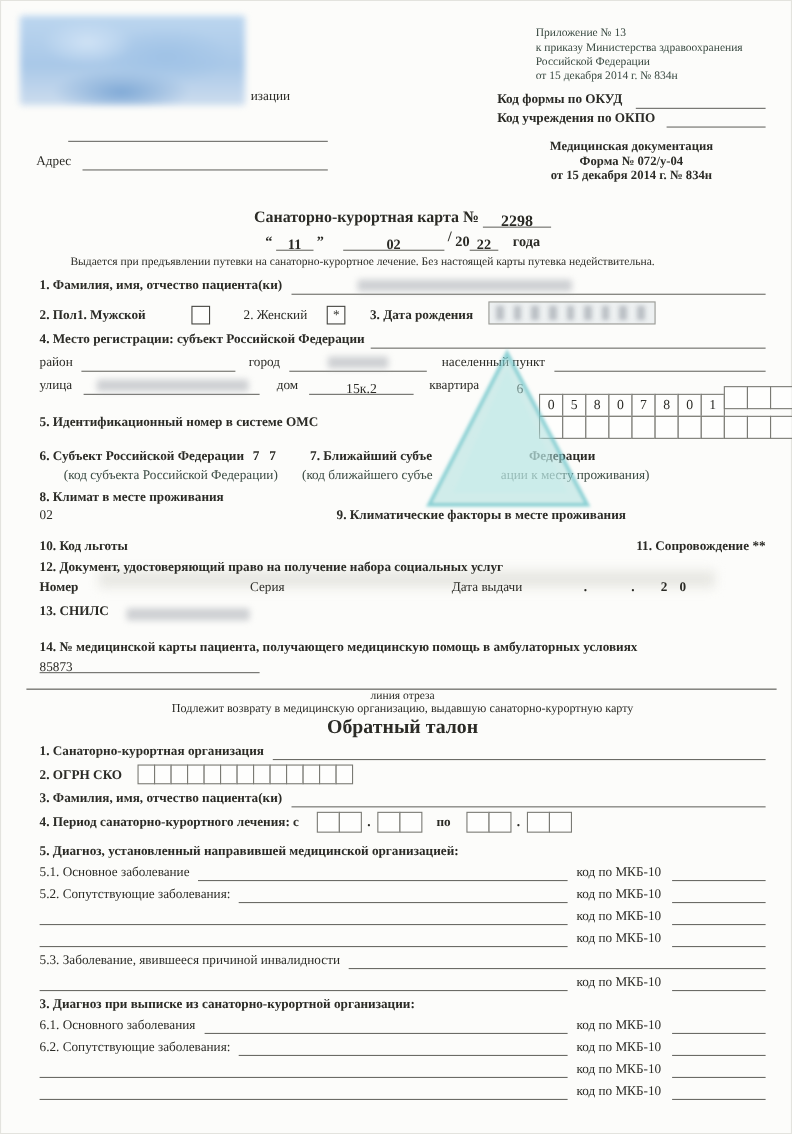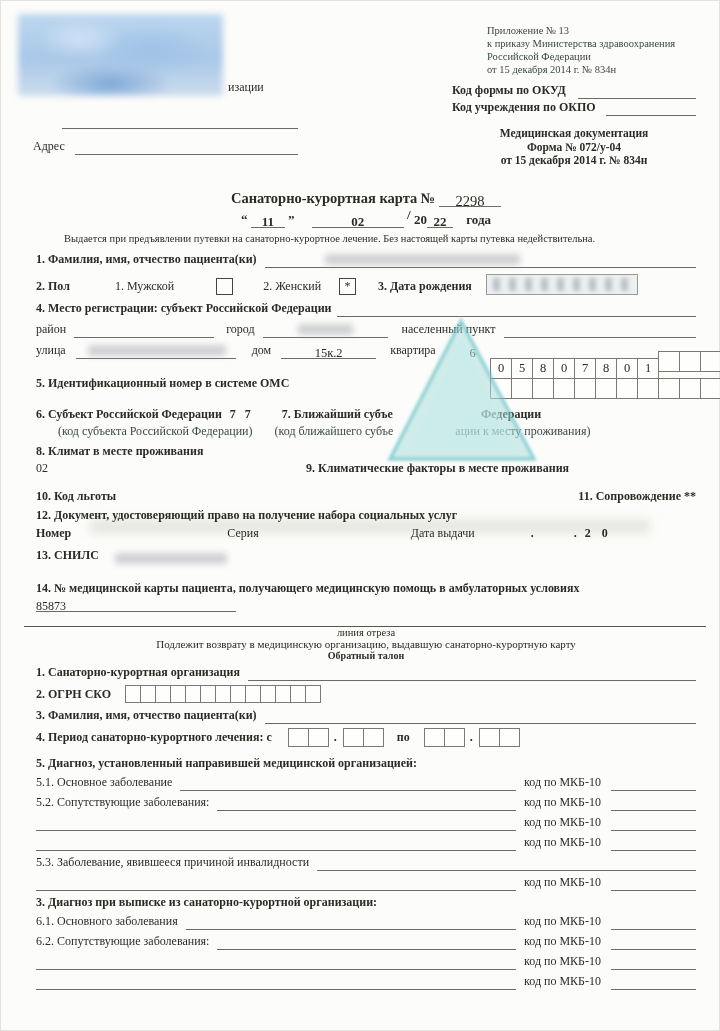--- a/index.html
+++ b/index.html
@@ -87,21 +87,21 @@
     <div style="white-space:nowrap;">
       <span class="cell">0</span><span class="cell">5</span><span class="cell">8</span><span class="cell">0</span><span class="cell">7</span><span class="cell">8</span><span class="cell">0</span><span class="cell">1</span><span class="cell"></span><span class="cell"></span><span class="cell"></span>
     </div>
     <div style="white-space:nowrap;margin-top:-1px;"><span class="cell"></span><span class="cell"></span><span class="cell"></span><span class="cell"></span><span class="cell"></span><span class="cell"></span><span class="cell"></span><span class="cell"></span><span class="cell"></span><span class="cell"></span><span class="cell"></span></div>
   </div>
 
   <div class="body-flow z">
 
     <div class="center" style="font-size:14.5px;font-weight:700;margin-bottom:5px;">
       <span>Санаторно-курортная карта №</span>
-      <span class="ln" style="width:62px;font-weight:400;">2298</span>
+      <span class="ln" style="width:62px;font-weight:700;">2298</span>
     </div>
 
     <div class="center" style="font-size:13px;font-weight:700;margin-bottom:5px;">
       <span class="qt">“</span>
       <span class="ln" style="width:34px;text-align:center;">11</span>
       <span class="qt">”</span>
       <span class="ln" style="width:92px;text-align:center;margin-left:14px;">02</span>
       <span class="slash">/</span>
       <span>20</span><span class="ln" style="width:26px;text-align:center;">22</span>
       <span style="margin-left:10px;">года</span>
@@ -111,21 +111,21 @@
 
     <div class="row" style="margin-bottom:6px;">
       <span class="b">1. Фамилия, имя, отчество пациента(ки)</span>
       <span class="grow" style="margin-left:8px;position:relative;">
           <span class="redact" style="position:absolute;left:60px;bottom:2px;width:195px;"></span>
         </span>
     </div>
 
     <div class="row" style="margin-bottom:5px;">
       <span class="b">2. Пол</span>
-      <span style="margin-left:45px;">1. Мужской</span>
+      <span style="font-weight:bold;">1. Мужской</span>
       <span class="cb" style="margin-left:42px;"></span>
       <span style="margin-left:30px;">2. Женский</span>
       <span class="cb" style="margin-left:18px;">*</span>
       <span class="b" style="margin-left:22px;">3. Дата рождения</span>
       <span class="dob-box" style="margin-left:14px;"></span>
     </div>
 
     <div class="row" style="margin-bottom:4px;">
       <span class="b">4. Место регистрации: субъект Российской Федерации</span>
       <span class="grow" style="margin-left:6px;"></span>
@@ -187,40 +187,40 @@
     <div class="row" style="margin-bottom:1px;">
       <span class="b">12. Документ, удостоверяющий право на получение набора социальных услуг</span>
     </div>
 
     <div class="row" style="margin-bottom:5px;">
       <span class="b">Номер</span>
       <span style="margin-left:156px;">Серия</span>
       <span style="margin-left:152px;">Дата выдачи</span>
       <span class="b" style="margin-left:56px;">.</span>
       <span class="b" style="margin-left:40px;">.</span>
-      <span class="b" style="margin-left:8px;letter-spacing:4px;">2 0</span>
+      <span class="b" style="margin-left:24px;letter-spacing:4px;">2 0</span>
     </div>
 
     <div class="row" style="margin-bottom:16px;">
       <span class="b">13. СНИЛС</span>
       <span class="redact" style="width:112px;margin-left:16px;"></span>
     </div>
 
     <div class="row" style="margin-bottom:1px;">
       <span class="b">14. № медицинской карты пациента, получающего медицинскую помощь в амбулаторных условиях</span>
     </div>
 
     <div class="row" style="margin-bottom:14px;">
       <span class="ln" style="width:200px;text-align:left;">85873</span>
     </div>
 
     <div style="border-top:1.5px solid #55554f;margin:0 -10px 0 -12px;"></div>
     <div class="center sm">линия отреза</div>
     <div class="center" style="font-size:11px;">Подлежит возврату в медицинскую организацию, выдавшую санаторно-курортную карту</div>
-    <div class="center b" style="font-size:10px;margin-bottom:3px;">Обратный талон</div>
+    <div class="center b" style="font-size:18px;margin-bottom:3px;">Обратный талон</div>
 
     <div class="row" style="margin-bottom:4px;">
       <span class="b">1. Санаторно-курортная организация</span>
       <span class="grow" style="margin-left:8px;"></span>
     </div>
 
     <div class="row" style="margin-bottom:4px;align-items:center;">
       <span class="b">2. ОГРН СКО</span>
       <span style="margin-left:14px;white-space:nowrap;line-height:0;"><span class="cell s"></span><span class="cell s"></span><span class="cell s"></span><span class="cell s"></span><span class="cell s"></span><span class="cell s"></span><span class="cell s"></span><span class="cell s"></span><span class="cell s"></span><span class="cell s"></span><span class="cell s"></span><span class="cell s"></span><span class="cell s"></span></span>
     </div>

